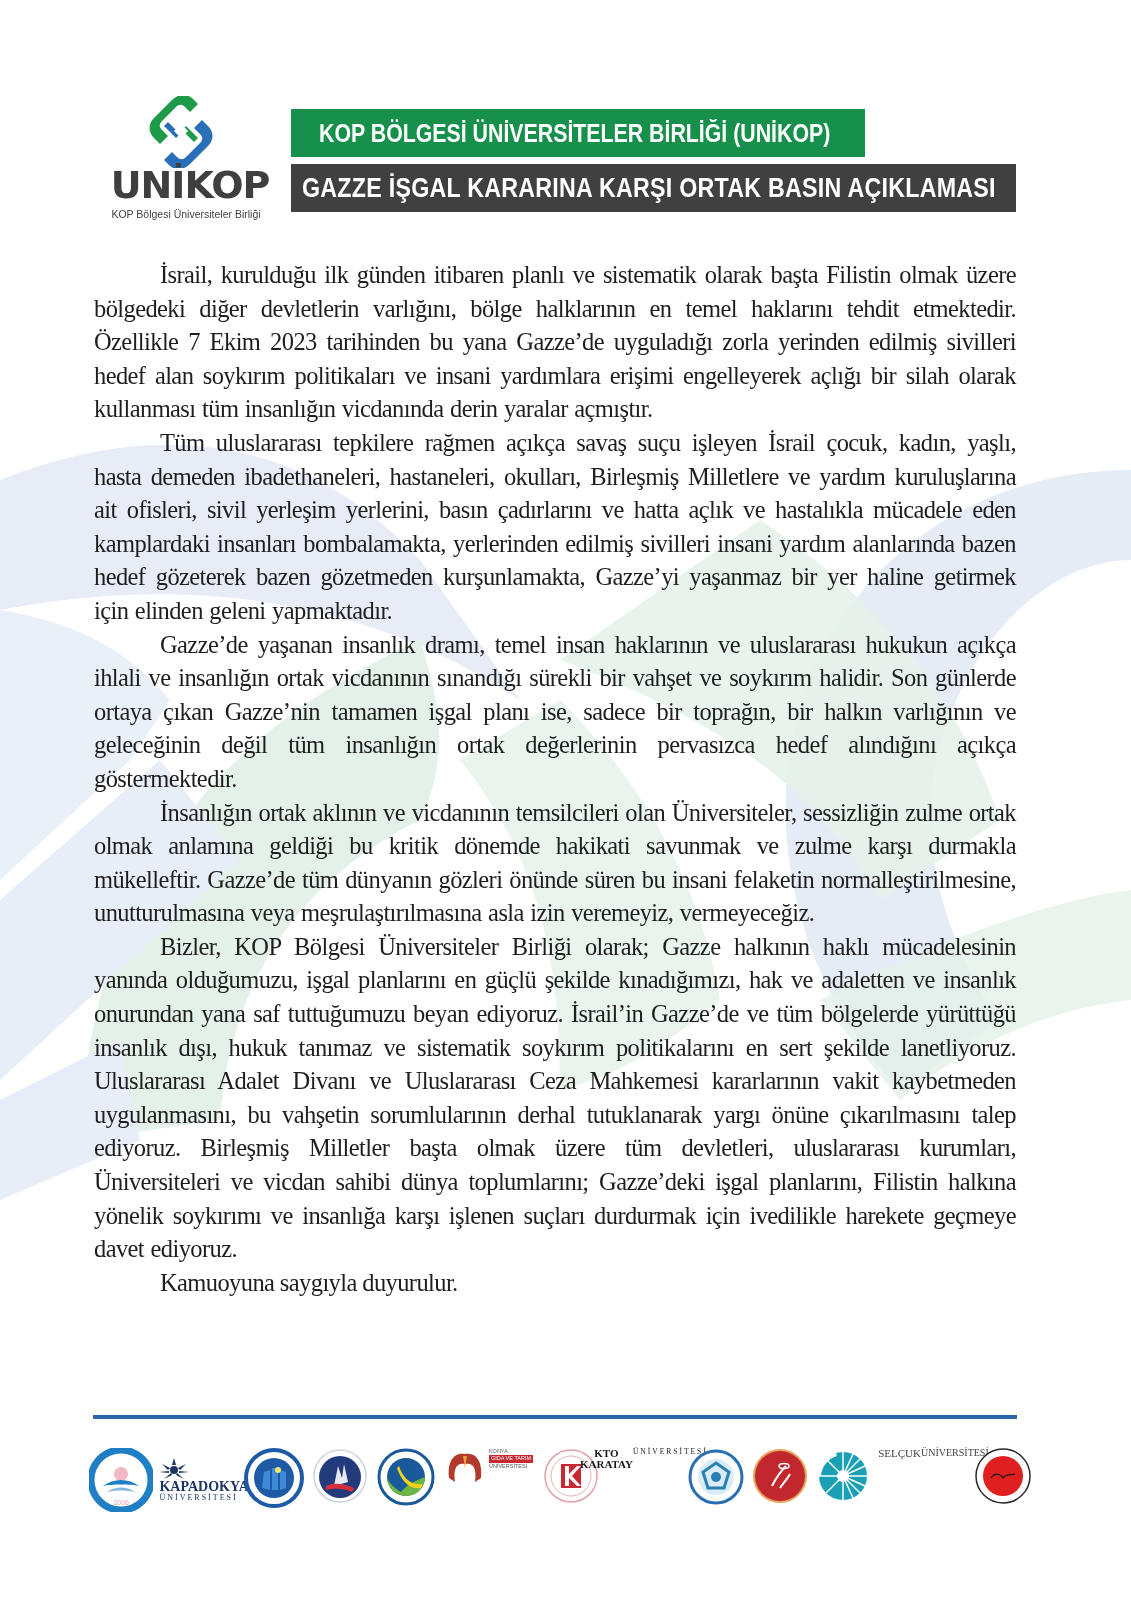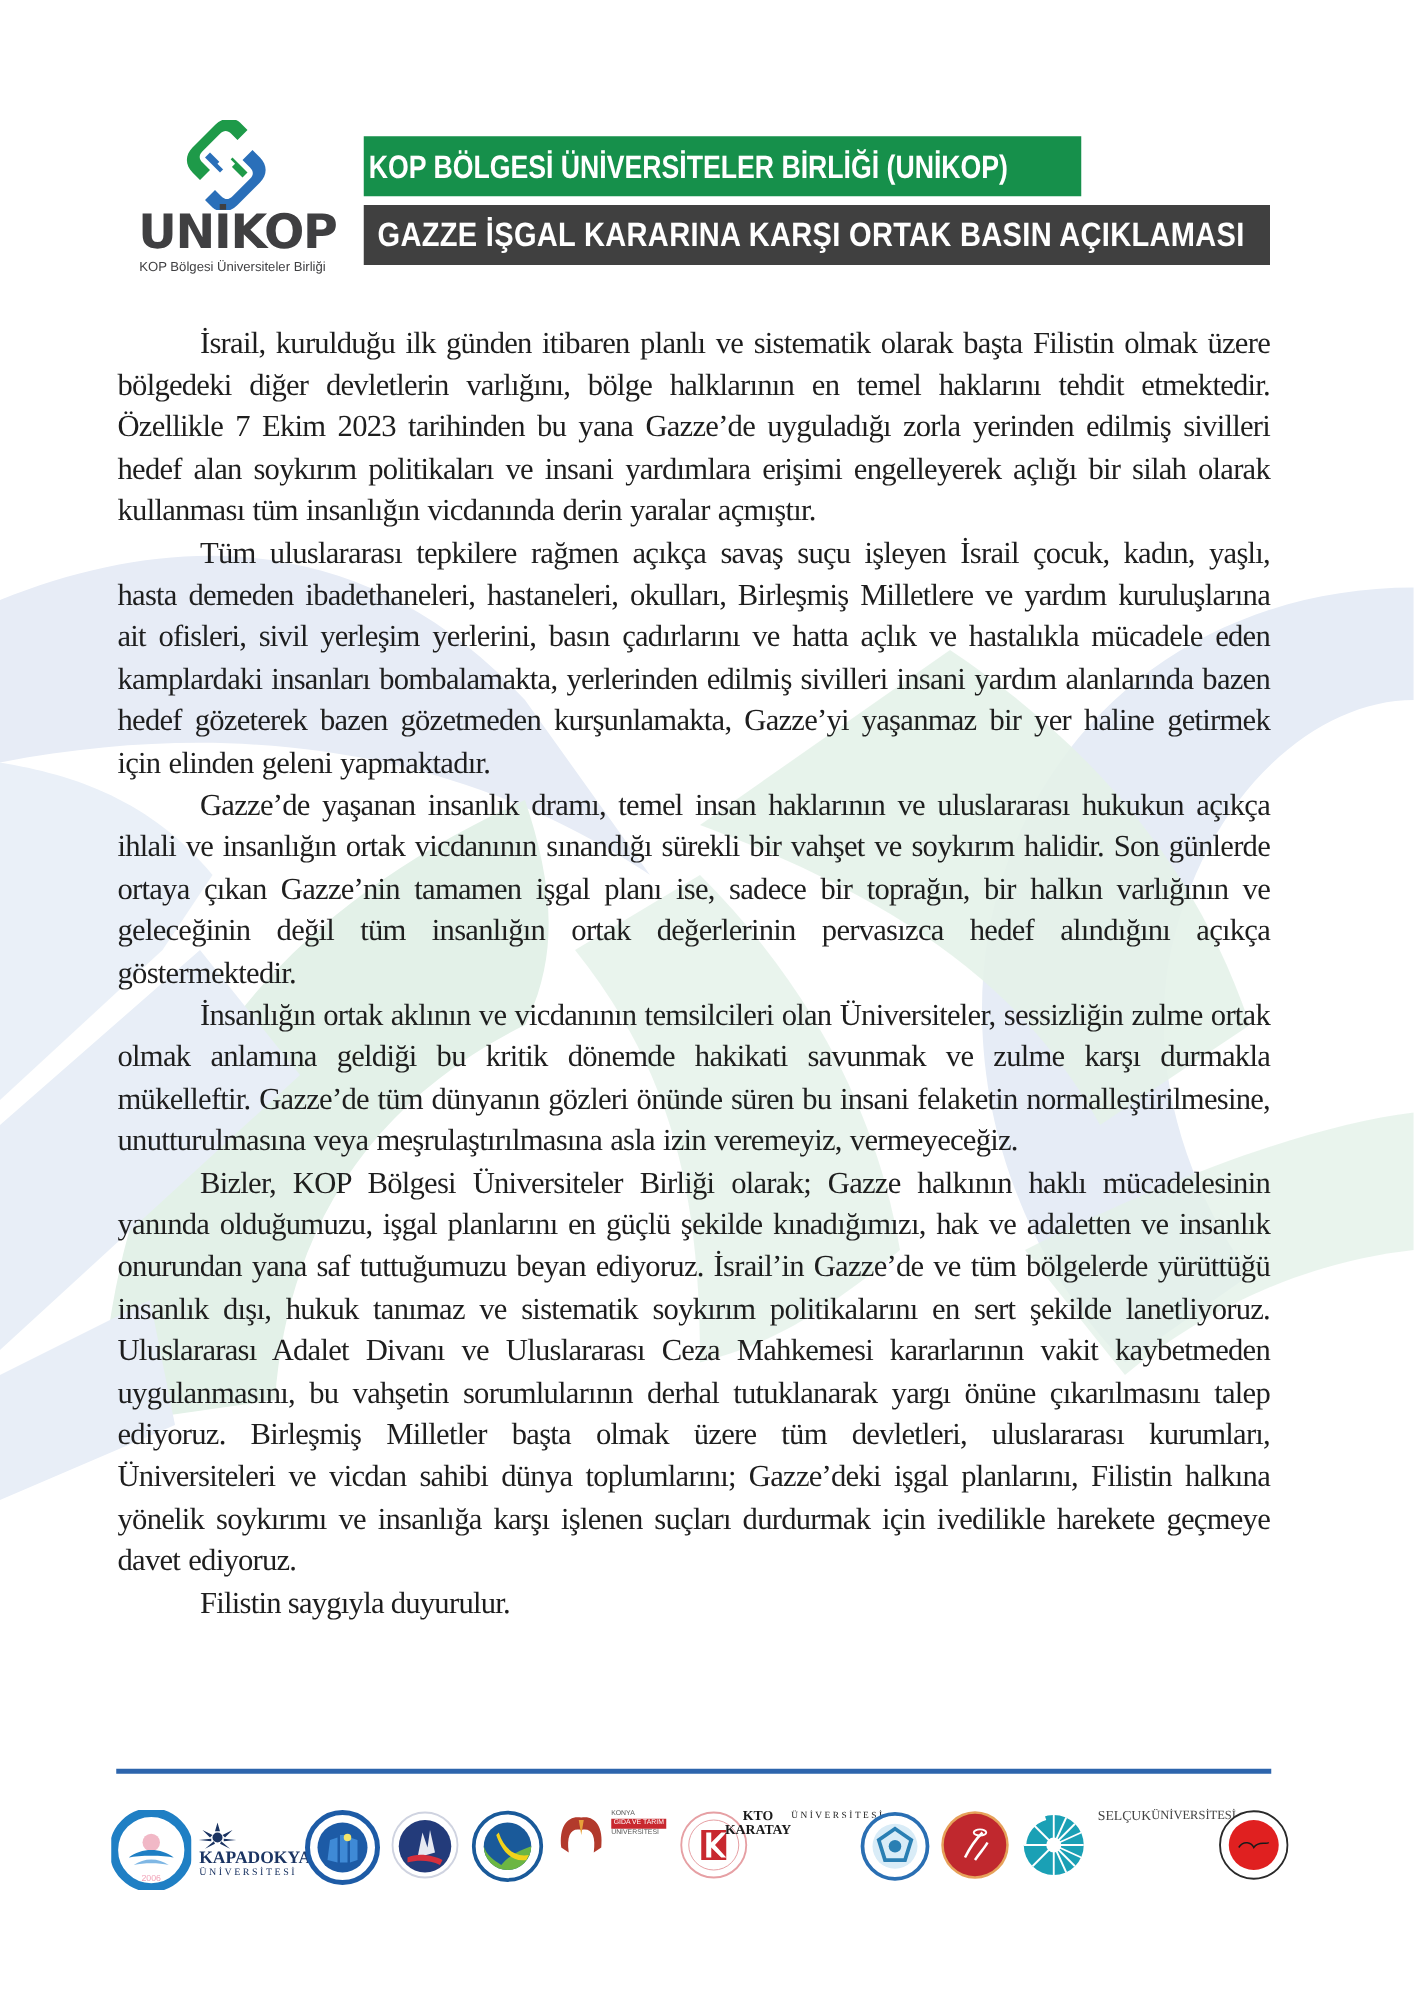--- a/index.html
+++ b/index.html
@@ -22,21 +22,21 @@
     }
     .logo-sub {
       position: absolute; left: 4px; top: 112px; width: 172px; text-align: center;
       font-size: 10.5px; color: #3f3f41; white-space: nowrap;
     }
     .banner {
       position: absolute; color: #fff; font-weight: bold; white-space: nowrap;
       font-family: "Liberation Sans", sans-serif; line-height: 1;
       display: flex; align-items: center;
     }
-    .banner-green { left: 291px; top: 109px; width: 574px; height: 48px; background: #16904b; font-size: 26px; padding-left: 4px; box-sizing: border-box; transform-origin: left; }
+    .banner-green { left: 291px; top: 109px; width: 574px; height: 48px; background: #16904b; font-size: 26px; padding-left: 28px; box-sizing: border-box; transform-origin: left; }
     .banner-blue { left: 291px; top: 164px; width: 725px; height: 48px; background: #404040; font-size: 27px; padding-left: 11px; box-sizing: border-box; letter-spacing: 0.3px; }
     .banner span { display: inline-block; transform: scaleX(0.82); transform-origin: left center; }
     .banner-blue span { transform: scaleX(0.86); }
 
     
     .body-text {
       position: absolute; left: 94px; top: 258px; width: 922px;
       font-family: Liberation Serif, serif;
       font-size: 24.5px; line-height: 33.6px; color: #1e1e1e;
     }
@@ -88,21 +88,21 @@
   <div class="banner banner-blue">
     <span>GAZZE İŞGAL KARARINA KARŞI ORTAK BASIN AÇIKLAMASI</span>
   </div>
 
   <div class="body-text">
     <p class="para">İsrail, kurulduğu ilk günden itibaren planlı ve sistematik olarak başta Filistin olmak üzere bölgedeki diğer devletlerin varlığını, bölge halklarının en temel haklarını tehdit etmektedir. Özellikle 7 Ekim 2023 tarihinden bu yana Gazze’de uyguladığı zorla yerinden edilmiş sivilleri hedef alan soykırım politikaları ve insani yardımlara erişimi engelleyerek açlığı bir silah olarak kullanması tüm insanlığın vicdanında derin yaralar açmıştır.</p>
     <p class="para">Tüm uluslararası tepkilere rağmen açıkça savaş suçu işleyen İsrail çocuk, kadın, yaşlı, hasta demeden ibadethaneleri, hastaneleri, okulları, Birleşmiş Milletlere ve yardım kuruluşlarına ait ofisleri, sivil yerleşim yerlerini, basın çadırlarını ve hatta açlık ve hastalıkla mücadele eden kamplardaki insanları bombalamakta, yerlerinden edilmiş sivilleri insani yardım alanlarında bazen hedef gözeterek bazen gözetmeden kurşunlamakta, Gazze’yi yaşanmaz bir yer haline getirmek için elinden geleni yapmaktadır.</p>
     <p class="para">Gazze’de yaşanan insanlık dramı, temel insan haklarının ve uluslararası hukukun açıkça ihlali ve insanlığın ortak vicdanının sınandığı sürekli bir vahşet ve soykırım halidir. Son günlerde ortaya çıkan Gazze’nin tamamen işgal planı ise, sadece bir toprağın, bir halkın varlığının ve geleceğinin değil tüm insanlığın ortak değerlerinin pervasızca hedef alındığını açıkça göstermektedir.</p>
     <p class="para">İnsanlığın ortak aklının ve vicdanının temsilcileri olan Üniversiteler, sessizliğin zulme ortak olmak anlamına geldiği bu kritik dönemde hakikati savunmak ve zulme karşı durmakla mükelleftir. Gazze’de tüm dünyanın gözleri önünde süren bu insani felaketin normalleştirilmesine, unutturulmasına veya meşrulaştırılmasına asla izin veremeyiz, vermeyeceğiz.</p>
     <p class="para">Bizler, KOP Bölgesi Üniversiteler Birliği olarak; Gazze halkının haklı mücadelesinin yanında olduğumuzu, işgal planlarını en güçlü şekilde kınadığımızı, hak ve adaletten ve insanlık onurundan yana saf tuttuğumuzu beyan ediyoruz. İsrail’in Gazze’de ve tüm bölgelerde yürüttüğü insanlık dışı, hukuk tanımaz ve sistematik soykırım politikalarını en sert şekilde lanetliyoruz. Uluslararası Adalet Divanı ve Uluslararası Ceza Mahkemesi kararlarının vakit kaybetmeden uygulanmasını, bu vahşetin sorumlularının derhal tutuklanarak yargı önüne çıkarılmasını talep ediyoruz. Birleşmiş Milletler başta olmak üzere tüm devletleri, uluslararası kurumları, Üniversiteleri ve vicdan sahibi dünya toplumlarını; Gazze’deki işgal planlarını, Filistin halkına yönelik soykırımı ve insanlığa karşı işlenen suçları durdurmak için ivedilikle harekete geçmeye davet ediyoruz.</p>
-    <p class="closing">Filistin saygıyla duyurulur.</p>
+    <p class="closing">Kamuoyuna saygıyla duyurulur.</p>
   </div>
 
   <div class="divider"></div>
 
   <div class="logos">
 
     <div class="uni" style="width:66px;">
       <svg width="64" height="64" viewBox="0 0 64 64">
         <circle cx="32" cy="32" r="30" fill="none" stroke="#1f7fc4" stroke-width="7"></circle>
         <circle cx="32" cy="26" r="7" fill="#f1b8c6"></circle>

